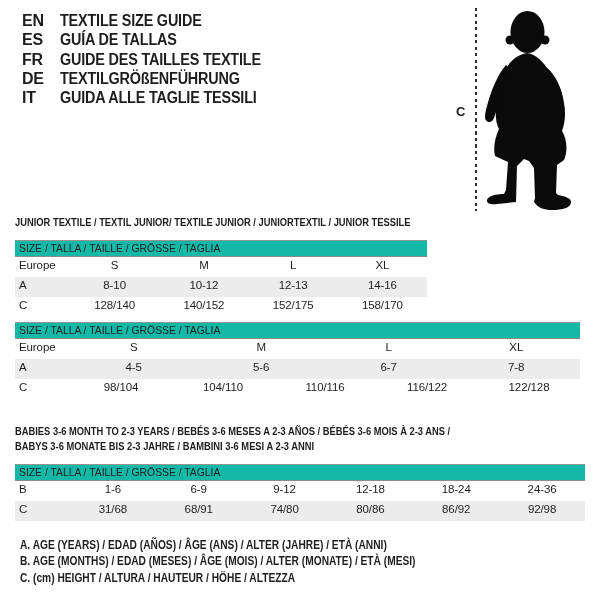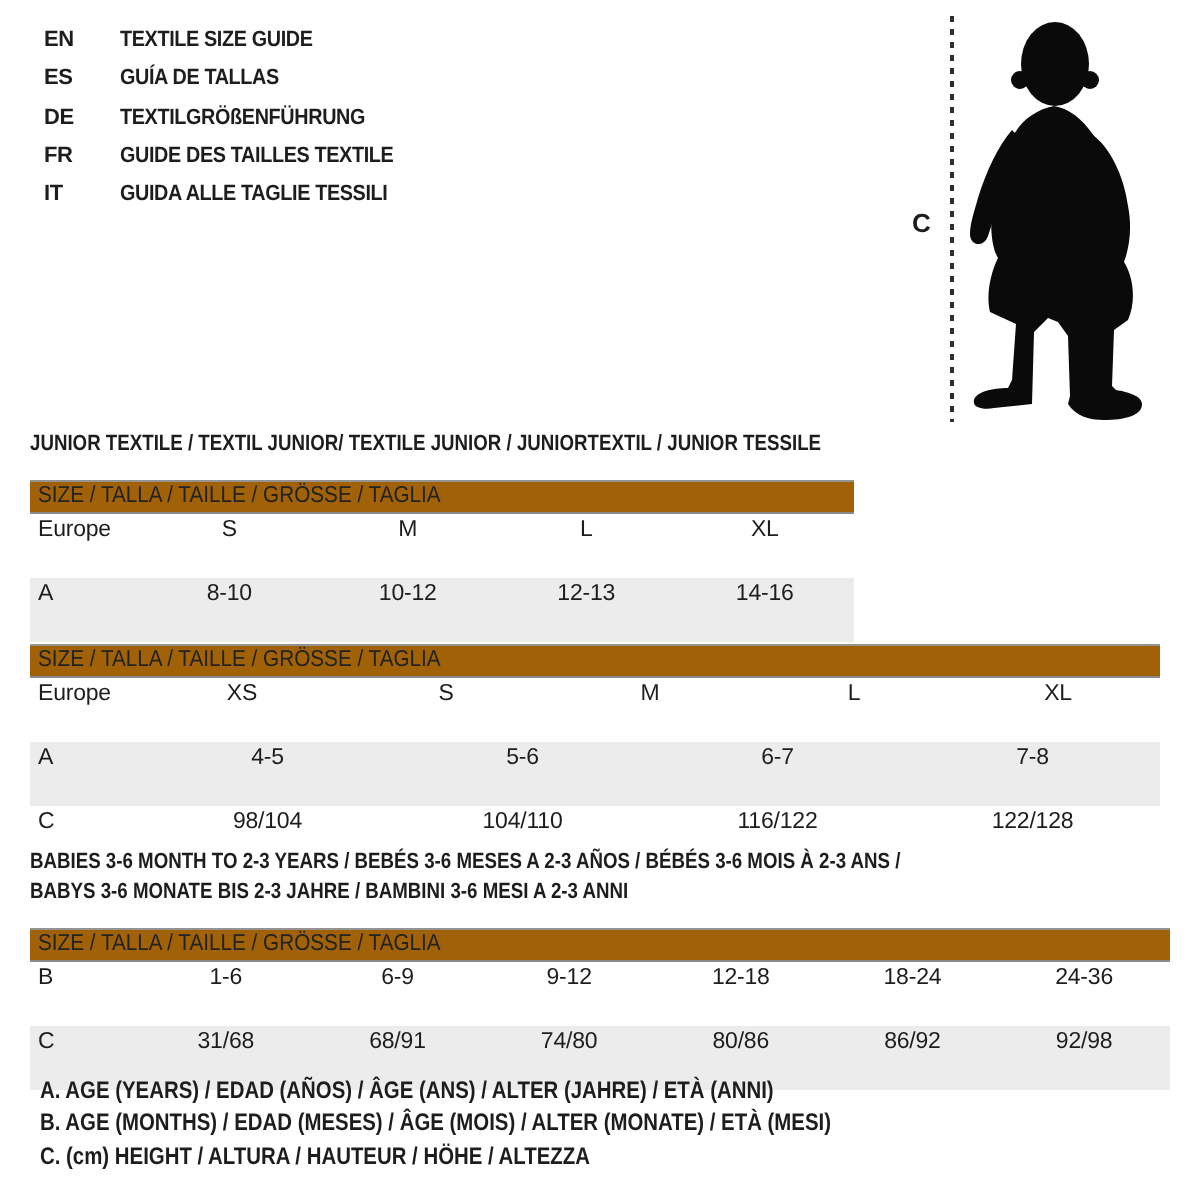--- a/index.html
+++ b/index.html
@@ -2,66 +2,66 @@
 <html><head>
 <meta charset="utf-8">
 <style>
   html,body{margin:0;padding:0}
   body{
     width:600px;height:600px;background:#ffffff;position:relative;overflow:hidden;
     font-family:"Liberation Sans",sans-serif;color:#1d1d1d;
     -webkit-font-smoothing:antialiased;
   }
   
-  .lang-list{position:absolute;left:22px;top:11px;font-weight:bold;font-size:11px;letter-spacing:-.2px}
+  .lang-list{position:absolute;left:22px;top:11px;font-weight:bold;font-size:16px;letter-spacing:-.2px}
   .lang-row{display:flex;line-height:19.3px;white-space:nowrap}
   .lang-code{width:38px;flex:0 0 38px}
   .lang-title{display:inline-block;transform:scaleX(.9);transform-origin:0 50%}
   
   .cmark{position:absolute;left:456px;top:104px;font-weight:bold;font-size:13px}
   .dotline{position:absolute;left:475px;top:8px;width:2px;height:203px;
     background:repeating-linear-gradient(#2e2e2e 0 3px,transparent 3px 6.5px)}
   .baby{position:absolute;left:484px;top:9px}
   
   .tbl-sec{position:absolute}
   .sec-0{left:15px;top:215px;width:412px}
   .sec-1{left:15px;top:322px;width:565px}
   .sec-2{left:15px;top:424px;width:570px}
   .sec-title{font-weight:bold;font-size:11px;line-height:15px;margin:0 0 10px 0}
   .title-line{transform:scaleX(.85);transform-origin:0 0;white-space:nowrap}
-  .size-bar{height:17px;background:#a16207;border-top:1px solid #939393;border-bottom:1px solid #8a8a8a;
+  .size-bar{height:17px;background:#14b8a6;border-top:1px solid #939393;border-bottom:1px solid #8a8a8a;
     box-sizing:border-box;font-size:11.5px;line-height:15px;padding-left:4px;color:#222}
   .bar-text{display:inline-block;transform:scaleX(.9);transform-origin:0 50%;white-space:nowrap}
-  .trow{display:flex;height:32px;line-height:16px;font-size:11.5px;letter-spacing:-.1px}
+  .trow{display:flex;height:20px;line-height:16px;font-size:11.5px;letter-spacing:-.1px}
   .trows .trow:nth-child(even){background:#ececec}
   .rlabel{width:55px;flex:0 0 55px;padding-left:4px;box-sizing:border-box}
   .cell{flex:1;text-align:center}
   
   .legend{position:absolute;left:20px;top:537px;font-weight:bold;font-size:12px;line-height:16.3px}
   .legend-line{transform:scaleX(.85);transform-origin:0 0;white-space:nowrap}
 </style>
 </head>
 <body>
 
 <div class="lang-list" id="langList">
     <div class="lang-row">
       <span class="lang-code">EN</span>
       <span class="lang-title">TEXTILE SIZE GUIDE</span>
     </div>
     <div class="lang-row">
       <span class="lang-code">ES</span>
       <span class="lang-title">GUÍA DE TALLAS</span>
     </div>
     <div class="lang-row">
+      <span class="lang-code">FR</span>
+      <span class="lang-title">GUIDE DES TAILLES TEXTILE</span>
+    </div>
+    <div class="lang-row">
       <span class="lang-code">DE</span>
       <span class="lang-title">TEXTILGRÖßENFÜHRUNG</span>
-    </div>
-    <div class="lang-row">
-      <span class="lang-code">FR</span>
-      <span class="lang-title">GUIDE DES TAILLES TEXTILE</span>
     </div>
     <div class="lang-row">
       <span class="lang-code">IT</span>
       <span class="lang-title">GUIDA ALLE TAGLIE TESSILI</span>
     </div>
   </div>
 
 <span class="cmark">C</span>
 <div class="dotline"></div>
 
@@ -129,37 +129,37 @@
           <span class="cell">152/175</span>
           <span class="cell">158/170</span>
         </div>
       </div>
     </section>
     <section class="tbl-sec sec-1">
       <div class="size-bar"><span class="bar-text">SIZE / TALLA / TAILLE / GRÖSSE / TAGLIA</span></div>
       <div class="trows">
         <div class="trow">
           <span class="rlabel">Europe</span>
-          <span class="cell">XS</span>
           <span class="cell">S</span>
           <span class="cell">M</span>
           <span class="cell">L</span>
           <span class="cell">XL</span>
         </div>
         <div class="trow">
           <span class="rlabel">A</span>
           <span class="cell">4-5</span>
           <span class="cell">5-6</span>
           <span class="cell">6-7</span>
           <span class="cell">7-8</span>
         </div>
         <div class="trow">
           <span class="rlabel">C</span>
           <span class="cell">98/104</span>
           <span class="cell">104/110</span>
+          <span class="cell">110/116</span>
           <span class="cell">116/122</span>
           <span class="cell">122/128</span>
         </div>
       </div>
     </section>
     <section class="tbl-sec sec-2">
       <div class="sec-title">
         <div class="title-line">BABIES 3-6 MONTH TO 2-3 YEARS / BEBÉS 3-6 MESES A 2-3 AÑOS / BÉBÉS 3-6 MOIS À 2-3 ANS /</div>
         <div class="title-line">BABYS 3-6 MONATE BIS 2-3 JAHRE / BAMBINI 3-6 MESI A 2-3 ANNI</div>
       </div>

